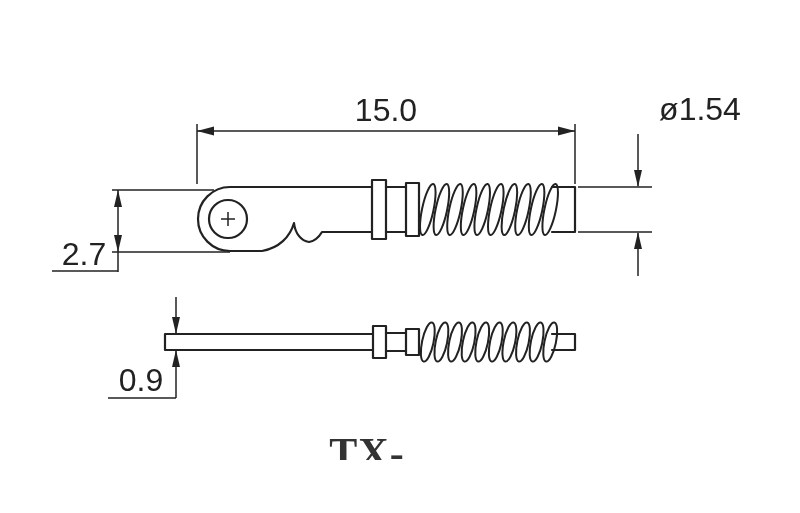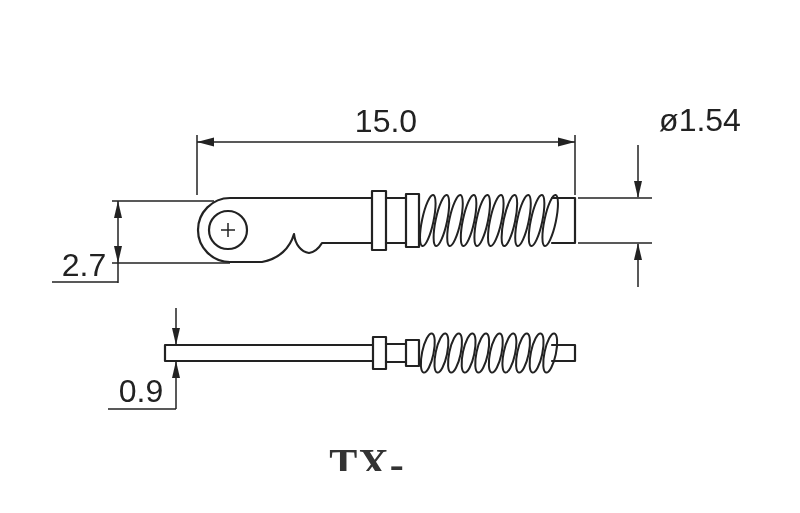--- a/index.html
+++ b/index.html
@@ -1,17 +1,17 @@
 <!DOCTYPE html>
 <html style="--line: #222222; --bg: #ffffff;"><head>
 <meta charset="utf-8">
 <style>
   :root { --line:#222222; --bg:#ffffff; }
   html,body{margin:0;padding:0;background:var(--bg);}
-  .stage{position:relative;width:800px;height:460px;background:var(--bg);overflow:hidden;margin-top:11px;}
+  .stage{position:relative;width:800px;height:460px;background:var(--bg);overflow:hidden;}
   svg{display:block;}
   .outline{fill:none;stroke:var(--line);stroke-width:2.2;stroke-linejoin:round;stroke-linecap:round;}
   .dimline{fill:none;stroke:var(--line);stroke-width:1.5;}
   .arrow{fill:var(--line);stroke:none;}
   .dim-text{font-family:"Liberation Sans",sans-serif;font-size:32px;fill:var(--line);}
   .title-text{font-family:"Liberation Serif",serif;font-size:42px;font-weight:bold;fill:#333333;letter-spacing:1px;}
   .spring-coil{fill:none;stroke:var(--line);stroke-width:2;}
 </style>
 </head>
 <body>

